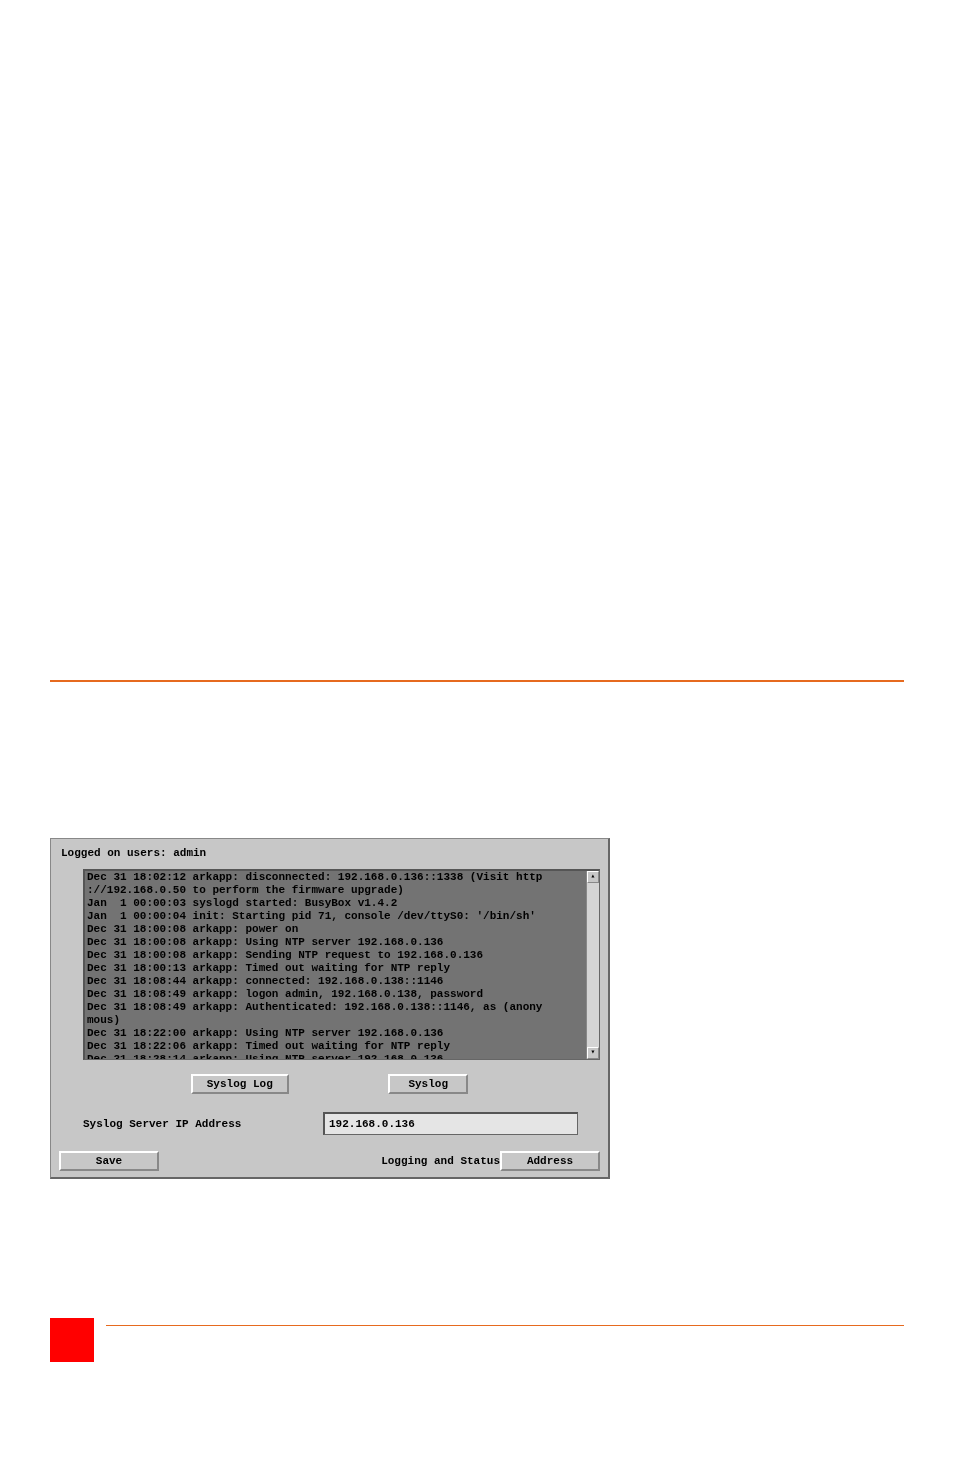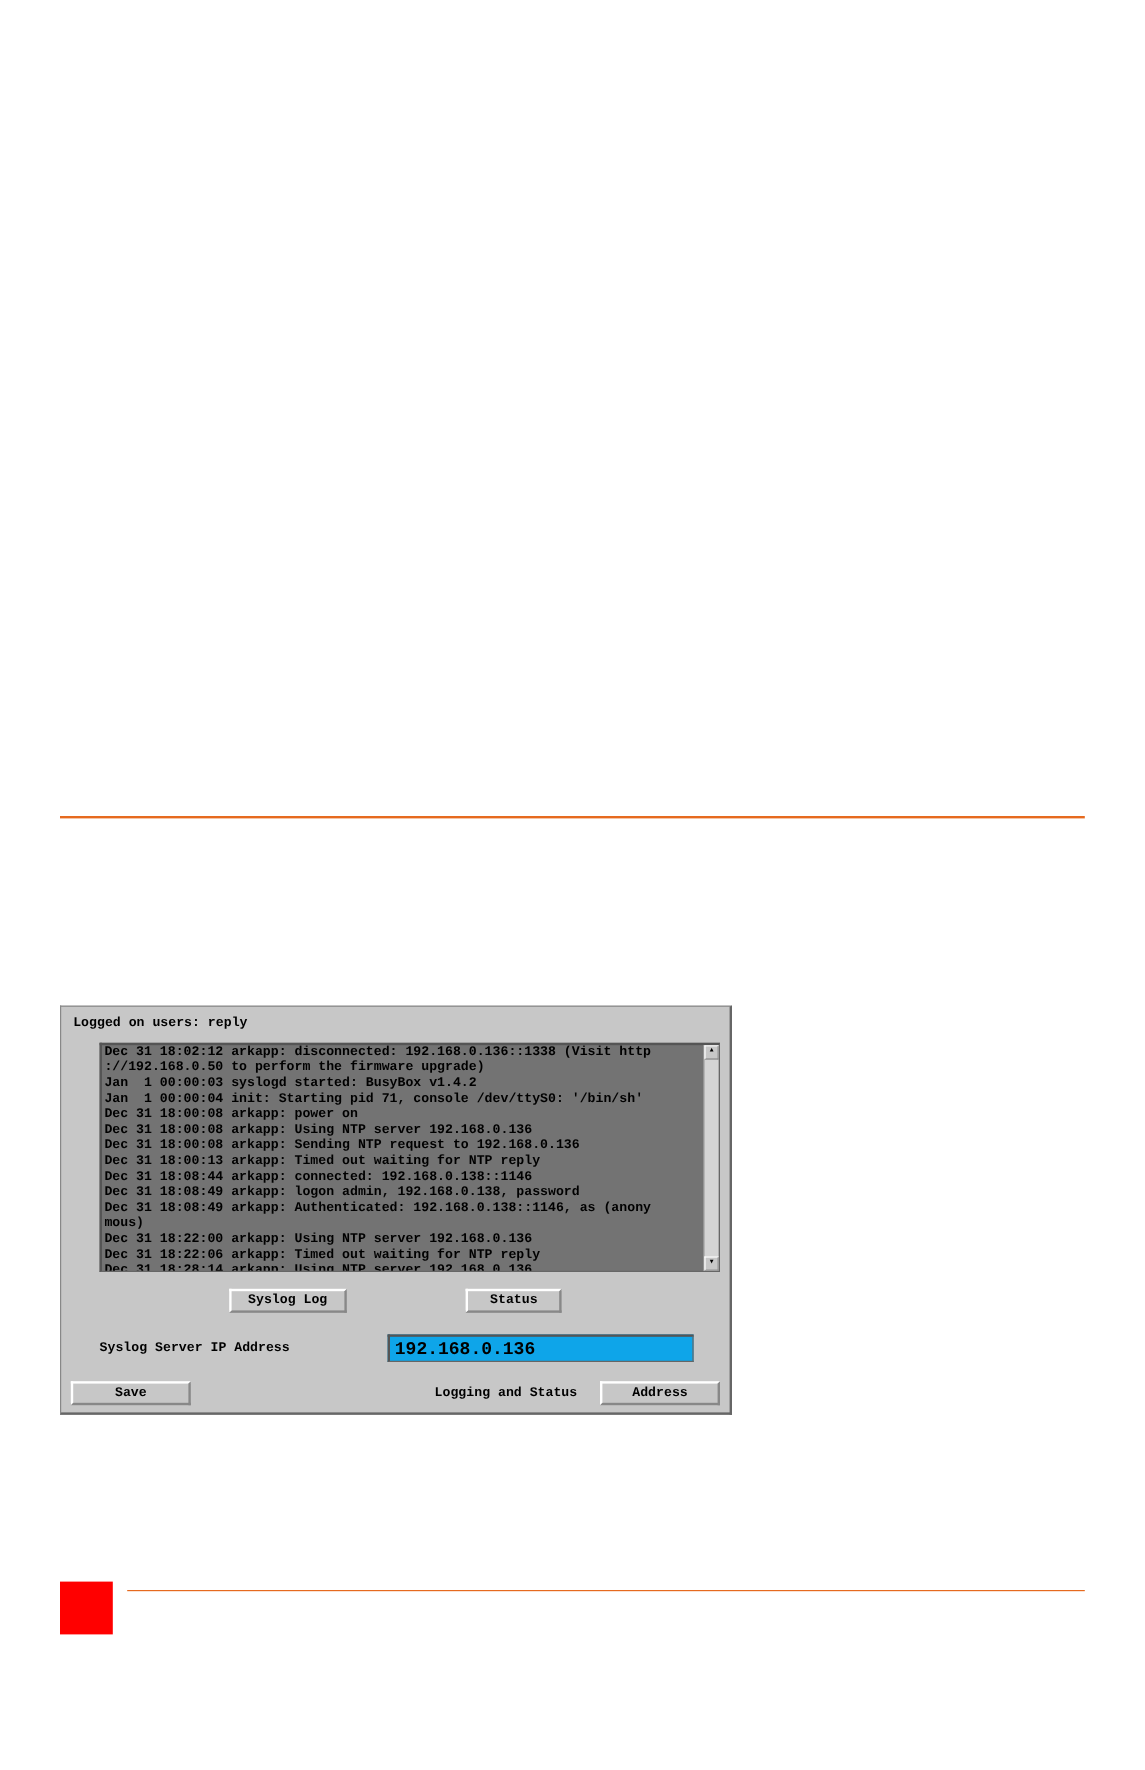--- a/index.html
+++ b/index.html
@@ -110,37 +110,36 @@
     display: flex;
     align-items: center;
     margin: 6px 0 16px 22px;
     font-weight: bold;
   }
   .syslog-label {
     width: 240px;
   }
   .syslog-input {
     flex: 1;
-    background: #0ea5e9;
+    background: #e5e5e5;
     border: 1px solid #666;
     border-top: 2px solid #555;
     border-left: 2px solid #555;
     font-family: "Courier New", monospace;
-    font-size: 15px;
+    font-size: 11px;
     font-weight: bold;
     padding: 2px 4px;
     height: 16px;
     margin-right: 20px;
   }
   .bottom-row {
     display: flex;
     align-items: center;
     justify-content: space-between;
     margin: 0 -2px;
-    gap: 19px;
   }
   .bottom-row .btn {
     min-width: 100px;
   }
   .panel-title {
     flex: 1;
     text-align: right;
     font-weight: bold;
   }
   .red-square {
@@ -159,21 +158,21 @@
     border-top: 1px solid #e66a1f;
   }
 </style>
 </head>
 <body>
 
 <hr class="hr-orange">
 
 <div class="panel-outer">
 
-  <div class="users-line">Logged on users:  reply</div>
+  <div class="users-line">Logged on users:  admin</div>
 
   <div class="log-box">
     <div class="log-content">Dec 31 18:02:12 arkapp: disconnected: 192.168.0.136::1338 (Visit http
 ://192.168.0.50 to perform the firmware upgrade)
 Jan  1 00:00:03 syslogd started: BusyBox v1.4.2
 Jan  1 00:00:04 init: Starting pid 71, console /dev/ttyS0: '/bin/sh'
 Dec 31 18:00:08 arkapp: power on
 Dec 31 18:00:08 arkapp: Using NTP server 192.168.0.136
 Dec 31 18:00:08 arkapp: Sending NTP request to 192.168.0.136
 Dec 31 18:00:13 arkapp: Timed out waiting for NTP reply
@@ -186,21 +185,21 @@
 Dec 31 18:28:14 arkapp: Using NTP server 192.168.0.136
 Dec 31 18:28:20 arkapp: Timed out waiting for NTP reply</div>
     <div class="scroll-track">
       <div class="scroll-up">▴</div>
       <div class="scroll-down">▾</div>
     </div>
   </div>
 
   <div class="btn-row">
     <button class="btn">Syslog Log</button>
-    <button class="btn">Status</button>
+    <button class="btn">Syslog</button>
   </div>
 
   <div class="syslog-row">
     <span class="syslog-label">Syslog Server IP Address</span>
     <input class="syslog-input" type="text" value="192.168.0.136" style="">
   </div>
 
   <div class="bottom-row">
     <button class="btn">Save</button>
     <span class="panel-title">Logging and Status</span>

